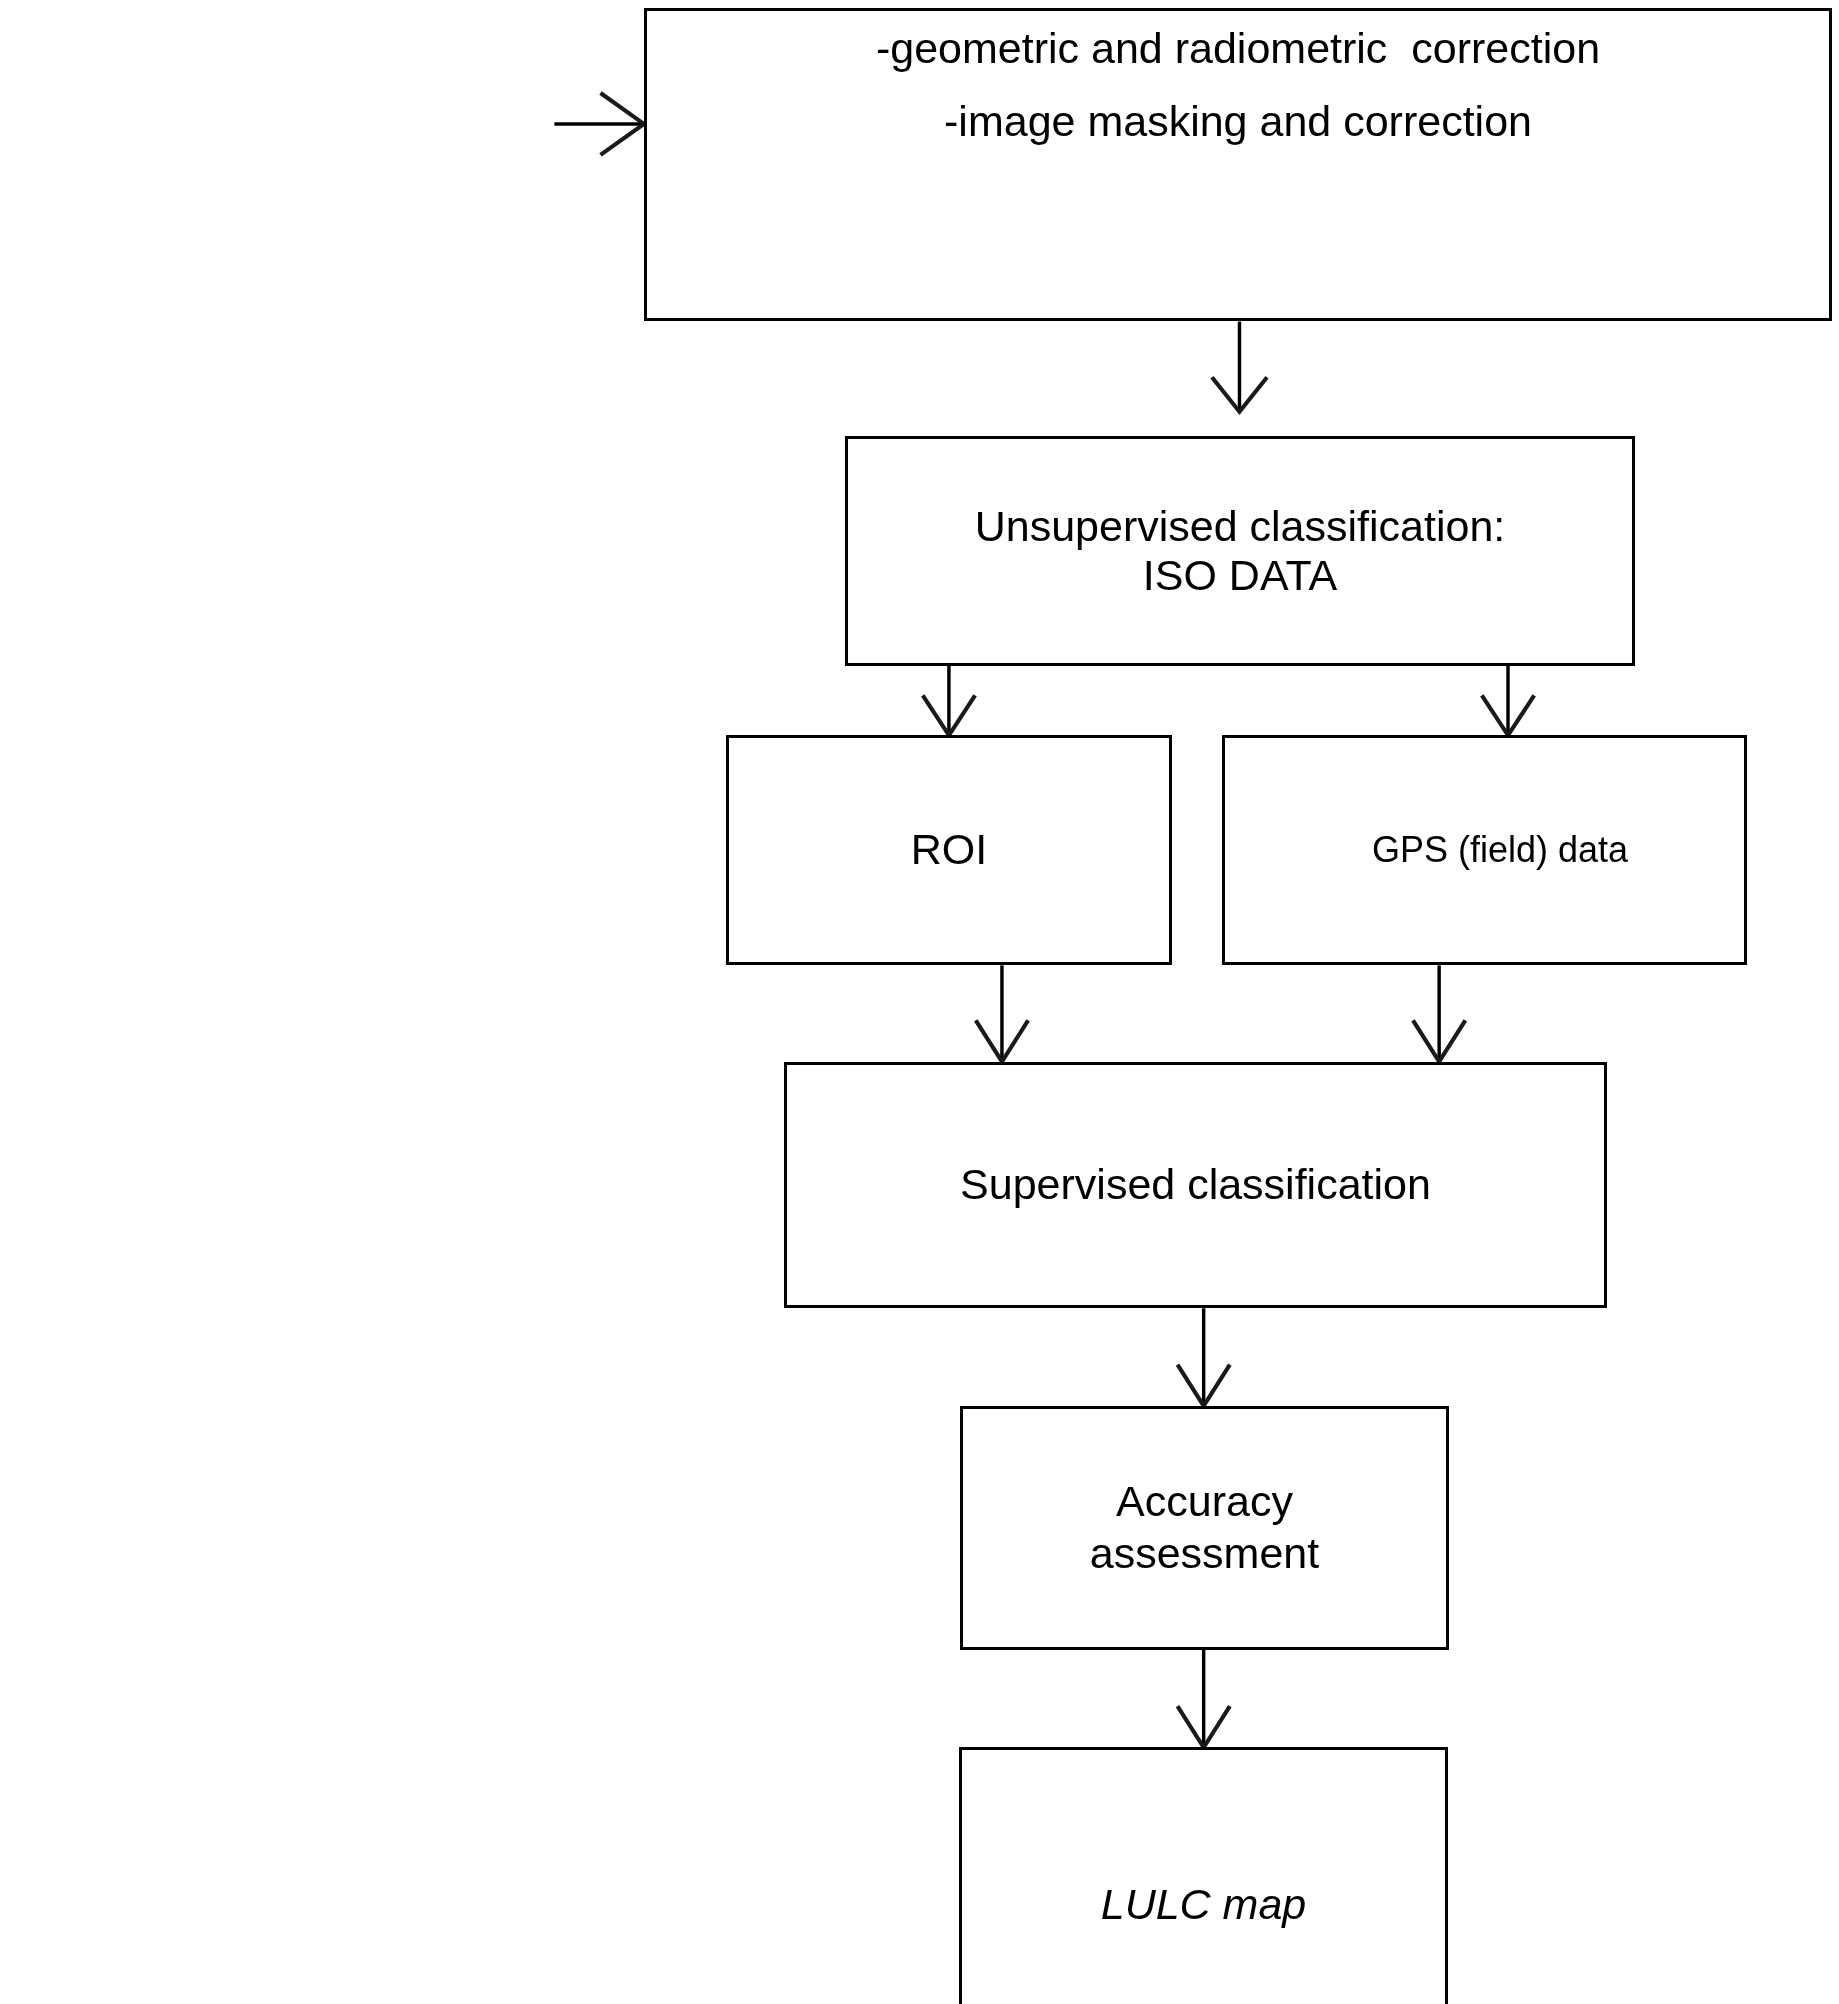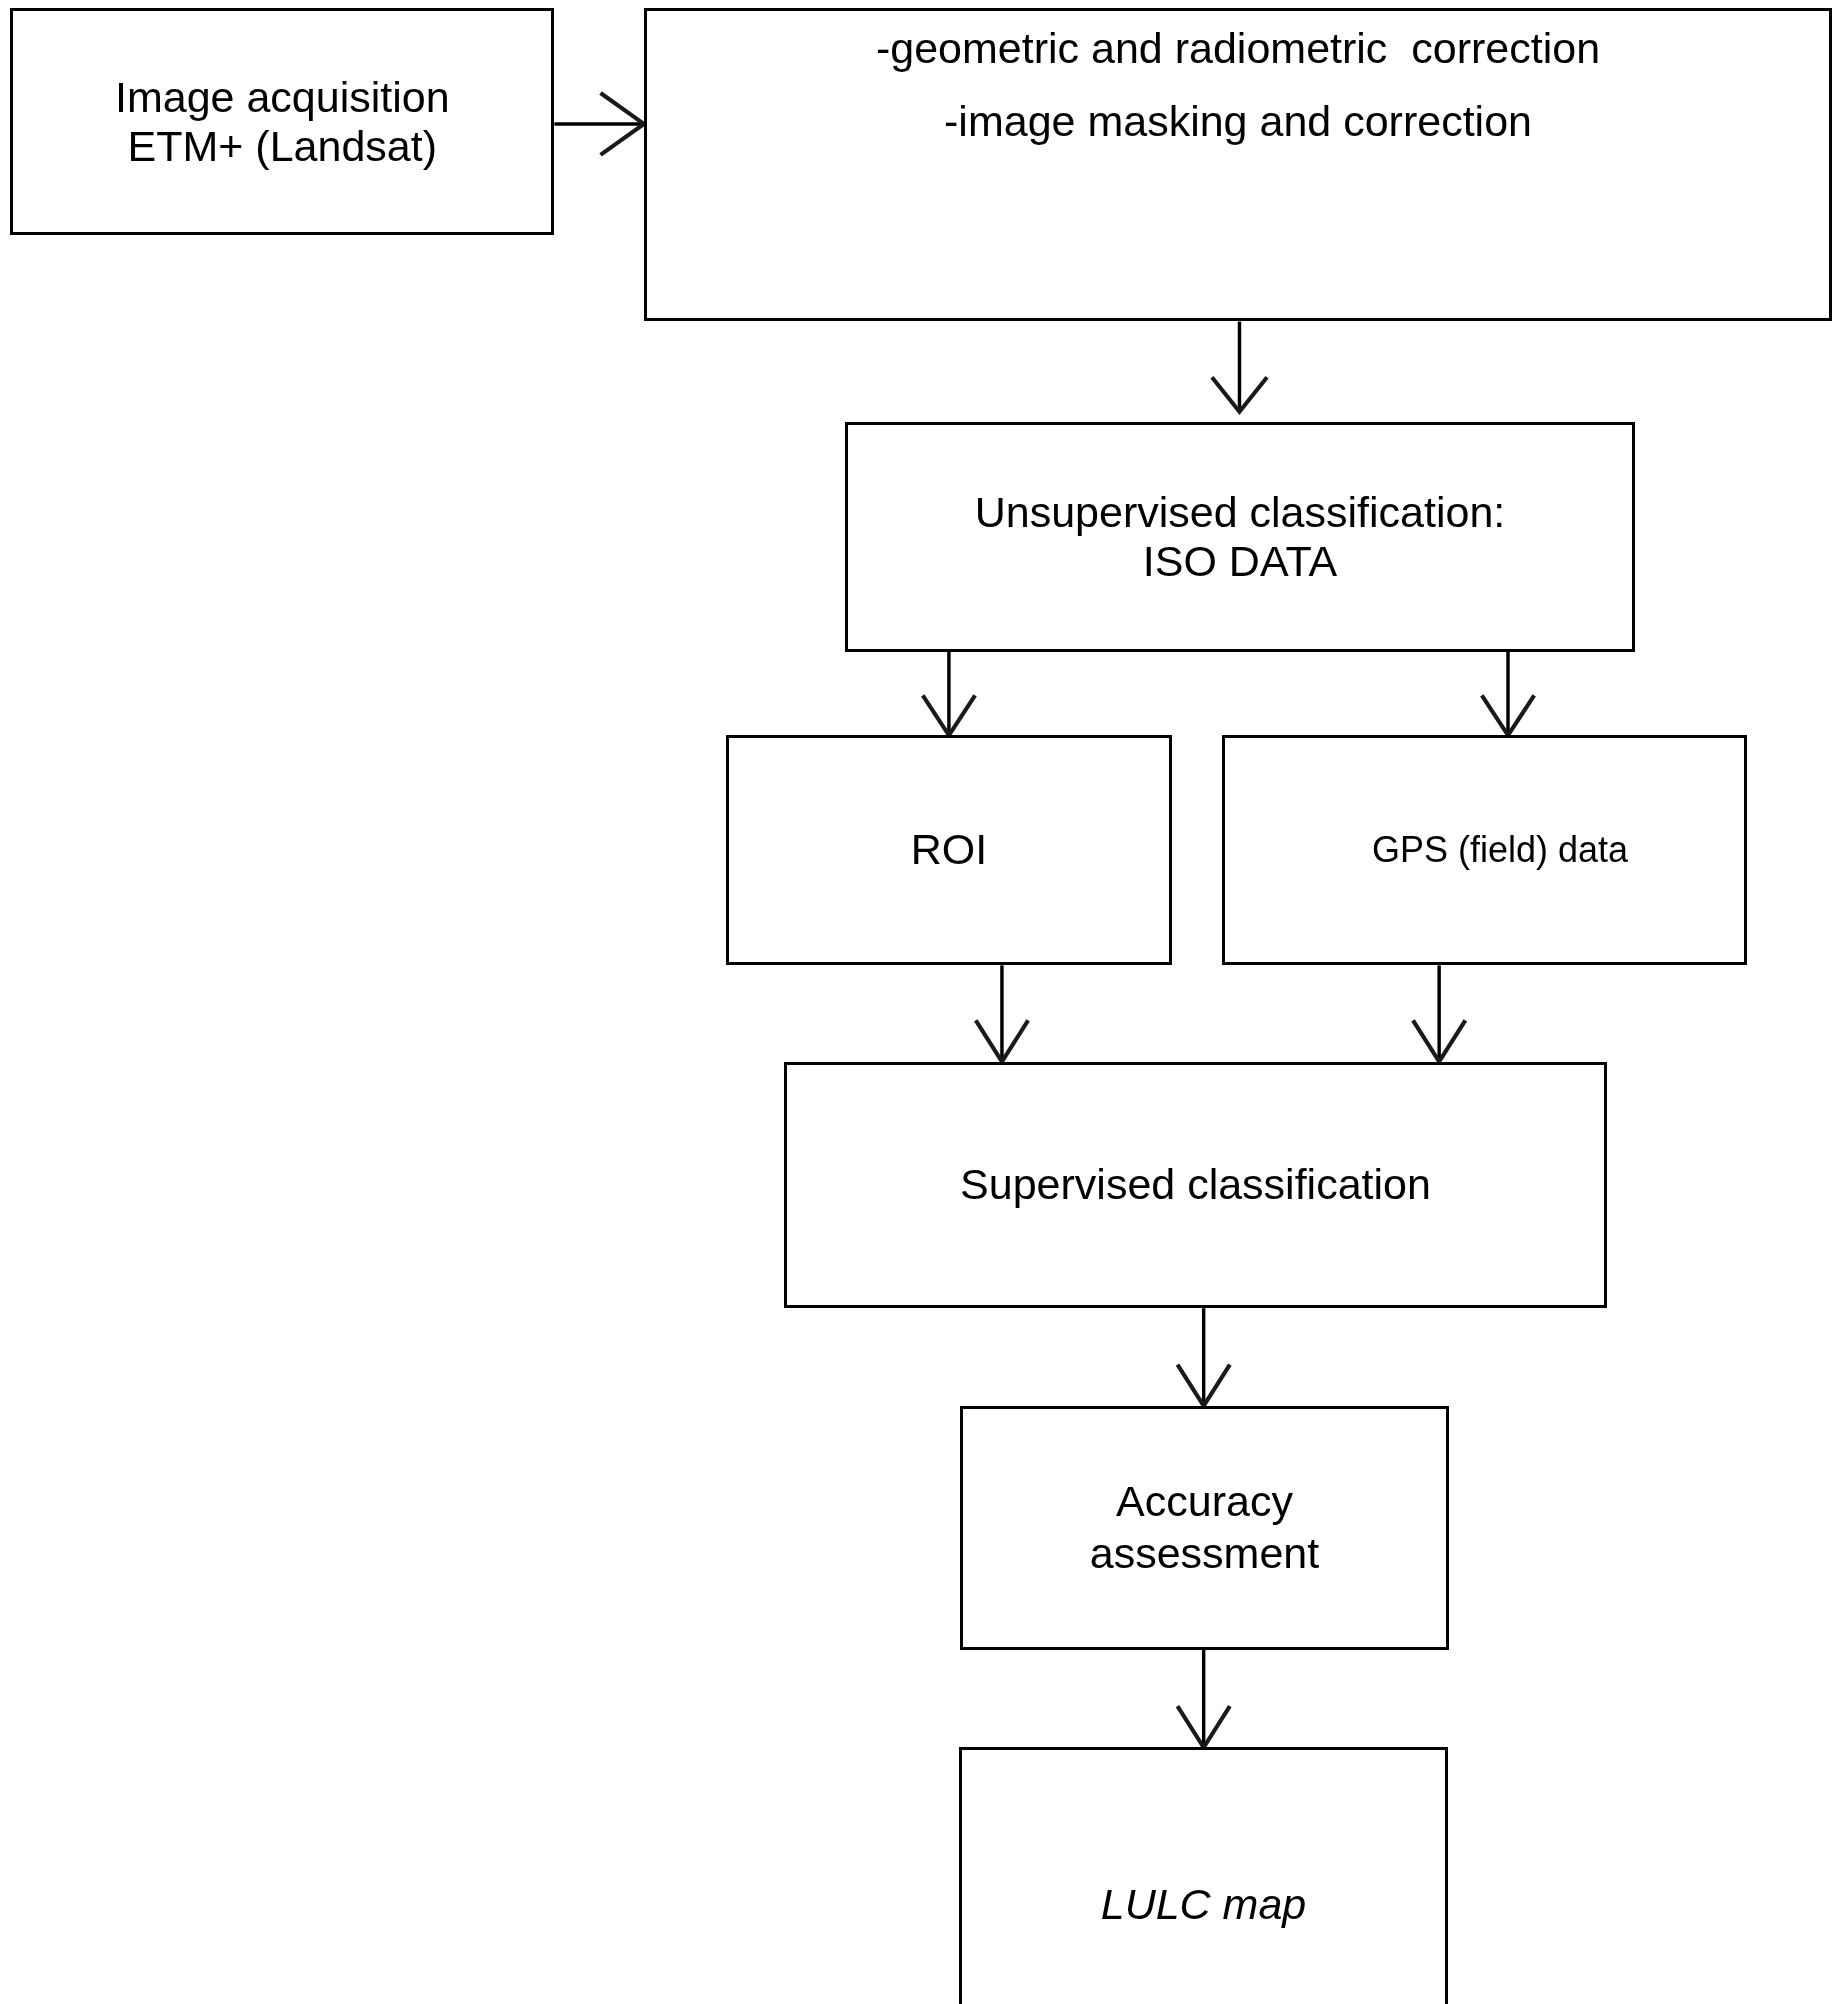--- a/index.html
+++ b/index.html
@@ -28,21 +28,21 @@
     text-align: center;
   }
   .node .line {
     display: block;
     white-space: pre;
     line-height: 1.05;
   }
   
   #node-acquisition { left: 10.3px;   top: 8.3px;   width: 544px;  height: 227px; }
   #node-preprocessing { left: 644px; top: 8.3px;  width: 1188px; height: 313px; }
-  #node-unsupervised { left: 845px; top: 422px; width: 790px; height: 230px; }
+  #node-unsupervised { left: 845px; top: 436px; width: 790px; height: 230px; }
   #node-roi         { left: 726px; top: 735px; width: 446px;  height: 230px; }
   #node-gps         { left: 1222px; top: 735px; width: 525px;  height: 230px; }
   #node-supervised  { left: 784px; top: 1062px; width: 823px; height: 246px; }
   #node-accuracy    { left: 960px; top: 1406px; width: 489px;  height: 244px; }
   #node-lulc        { left: 959px; top: 1747px; width: 489px;  height: 316px; font-style: italic; }
 
   
   #node-acquisition .line   { font-size: 43px; }
   #node-preprocessing .line { font-size: 43px; }
   #node-unsupervised .line  { font-size: 43px; }
@@ -118,24 +118,20 @@
       <line x1="1748" y1="1900" x2="1748" y2="2042"></line>
       <polyline class="head" points="1710,1982 1748,2042 1786,1982"></polyline>
     </g>
 
     <g>
       <line x1="1748" y1="2396" x2="1748" y2="2538"></line>
       <polyline class="head" points="1710,2478 1748,2538 1786,2478"></polyline>
     </g>
   </svg>
 
-  <div class="node" id="node-acquisition">
-    <span class="line">Image acquisition</span>
-    <span class="line">ETM+ (Landsat)</span>
-  </div>
 
   <div class="node" id="node-preprocessing">
     <span class="line">-geometric and radiometric  correction</span>
     <span class="line">-image masking and correction</span>
   </div>
 
   <div class="node" id="node-unsupervised">
     <span class="line">Unsupervised classification:</span>
     <span class="line">ISO DATA</span>
   </div>

